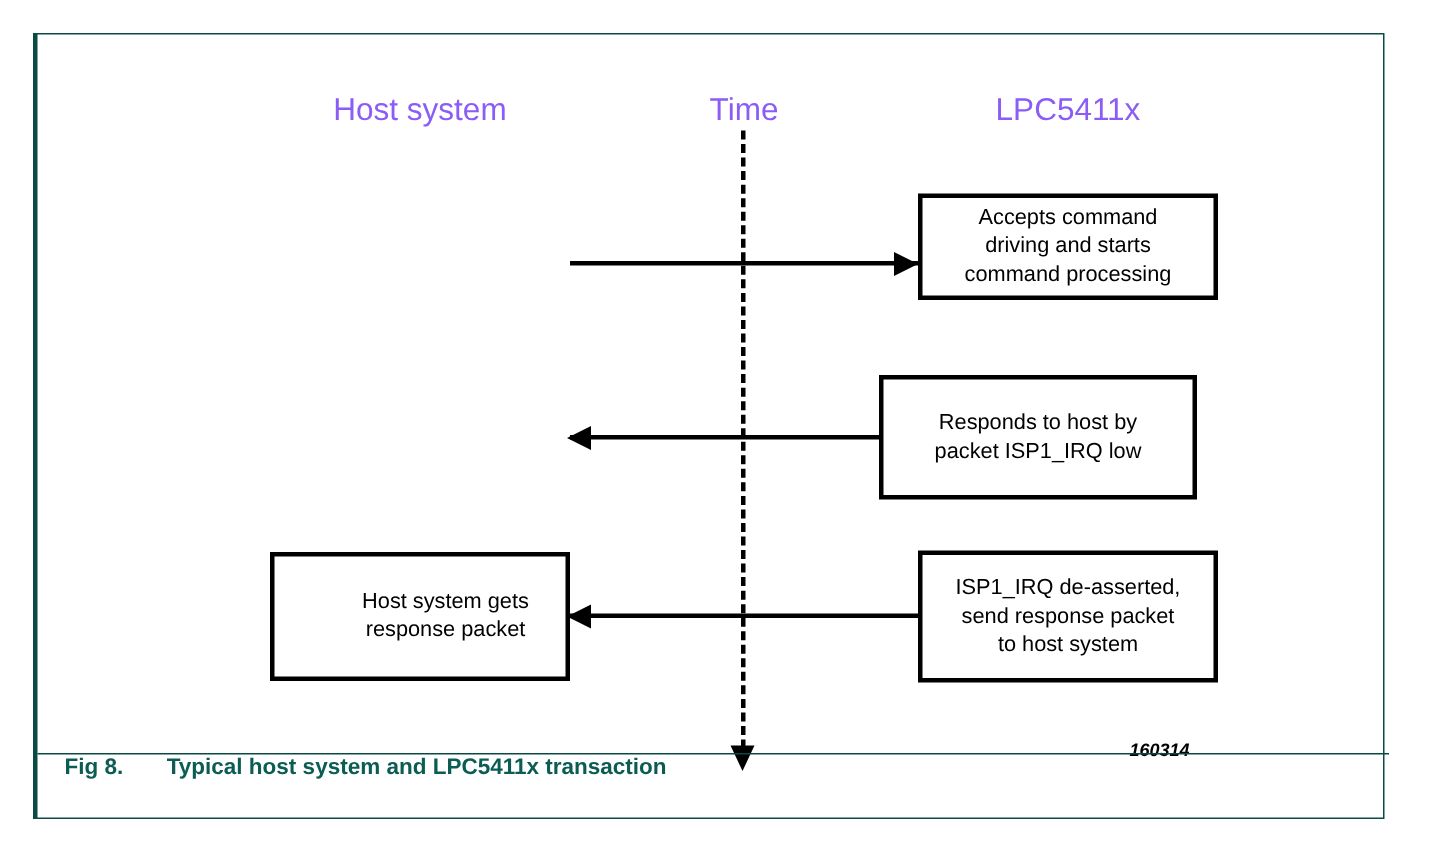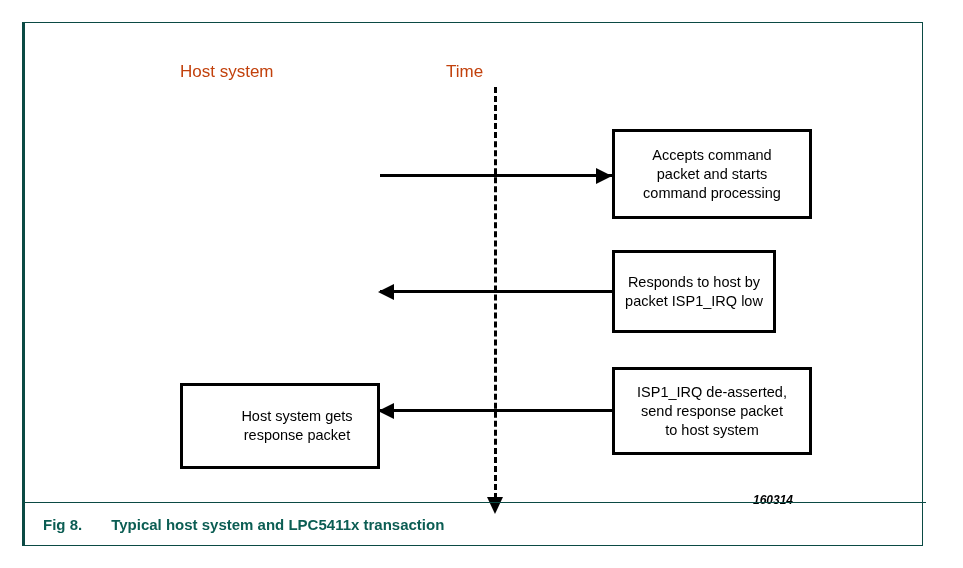--- a/index.html
+++ b/index.html
@@ -22,22 +22,23 @@
     height: 524px;
     box-sizing: border-box;
     border: 1px solid #0b4a44;
     border-left-width: 3px;
     background: #ffffff;
   }
 
   
   .col-header {
     position: absolute;
-    font-size: 17px;
-    color: #c2410c;
+    text-align: center;
+    font-size: 21px;
+    color: #8b5cf6;
     white-space: nowrap;
     letter-spacing: 0px;
   }
   #header-host   { left: 155px; top: 39px; width: 200px; }
   #header-time   { left: 421px; top: 39px; width: 100px; }
   #header-device { left: 587px; top: 39px; width: 200px; }
 
   
   #timeline-line {
     position: absolute;
@@ -68,23 +69,23 @@
     align-items: center;
     justify-content: center;
     text-align: center;
     font-size: 14.5px;
     line-height: 19px;
     color: #000000;
     padding: 2px 6px;
   }
 
   #box-host-send      { left: 155px; top: 106px; width: 200px; height: 88px; }
-  #box-device-accept  { left: 587px; top: 106px; width: 200px; height: 90px; }
-  #box-device-respond { left: 587px; top: 227px; width: 164px; height: 83px; text-align: center; }
-  #box-host-receive   { left: 155px; top: 360px; width: 200px; height: 86px; padding-left: 40px; }
+  #box-device-accept  { left: 587px; top: 106px; width: 200px; height: 71px; }
+  #box-device-respond { left: 561px; top: 227px; width: 212px; height: 83px; text-align: center; }
+  #box-host-receive   { left: 155px; top: 345px; width: 200px; height: 86px; padding-left: 40px; }
   #box-device-deassert{ left: 587px; top: 344px; width: 200px; height: 88px; }
 
   
   .arrow-shaft {
     position: absolute;
     height: 0;
     border-top: 3px solid #000000;
   }
   .arrow-head {
     position: absolute;
@@ -126,21 +127,20 @@
     height: 0;
     border-top: 1px solid #0b4a44;
   }
   #caption-bar {
     position: absolute;
     left: 0px;
     top: 480px;
     width: 901px;
     height: 43px;
     display: flex;
-    align-items: center;
   }
   #caption-number {
     margin-left: 18px;
     font-size: 15px;
     font-weight: bold;
     color: #0b5d53;
     white-space: nowrap;
   }
   #caption-title {
     margin-left: 29px;
@@ -150,38 +150,39 @@
     white-space: nowrap;
   }
 </style>
 </head>
 <body>
 
 <div id="figure-frame">
 
   <div class="col-header" id="header-host">Host system</div>
   <div class="col-header" id="header-time">Time</div>
+  <div class="col-header" id="header-device">LPC5411x</div>
 
   <div id="timeline-line"></div>
   <div id="timeline-arrowhead"></div>
 
   <div class="arrow-shaft" id="arrow1-shaft"></div>
   <div class="arrow-head right" id="arrow1-head"></div>
 
   <div class="arrow-shaft" id="arrow2-shaft"></div>
   <div class="arrow-head left" id="arrow2-head"></div>
 
   <div class="arrow-shaft" id="arrow3-shaft"></div>
   <div class="arrow-head left" id="arrow3-head"></div>
 
 
   <div class="proc-box" id="box-device-accept">
     <span>
       <span>Accepts command</span><br>
-      <span>packet and starts</span><br>
+      <span>driving and starts</span><br>
       <span>command processing</span>
     </span>
   </div>
 
   <div class="proc-box" id="box-device-respond">
     <span>
       <span>Responds to host by</span><br>
       <span>packet ISP1_IRQ low</span>
     </span>
   </div>

